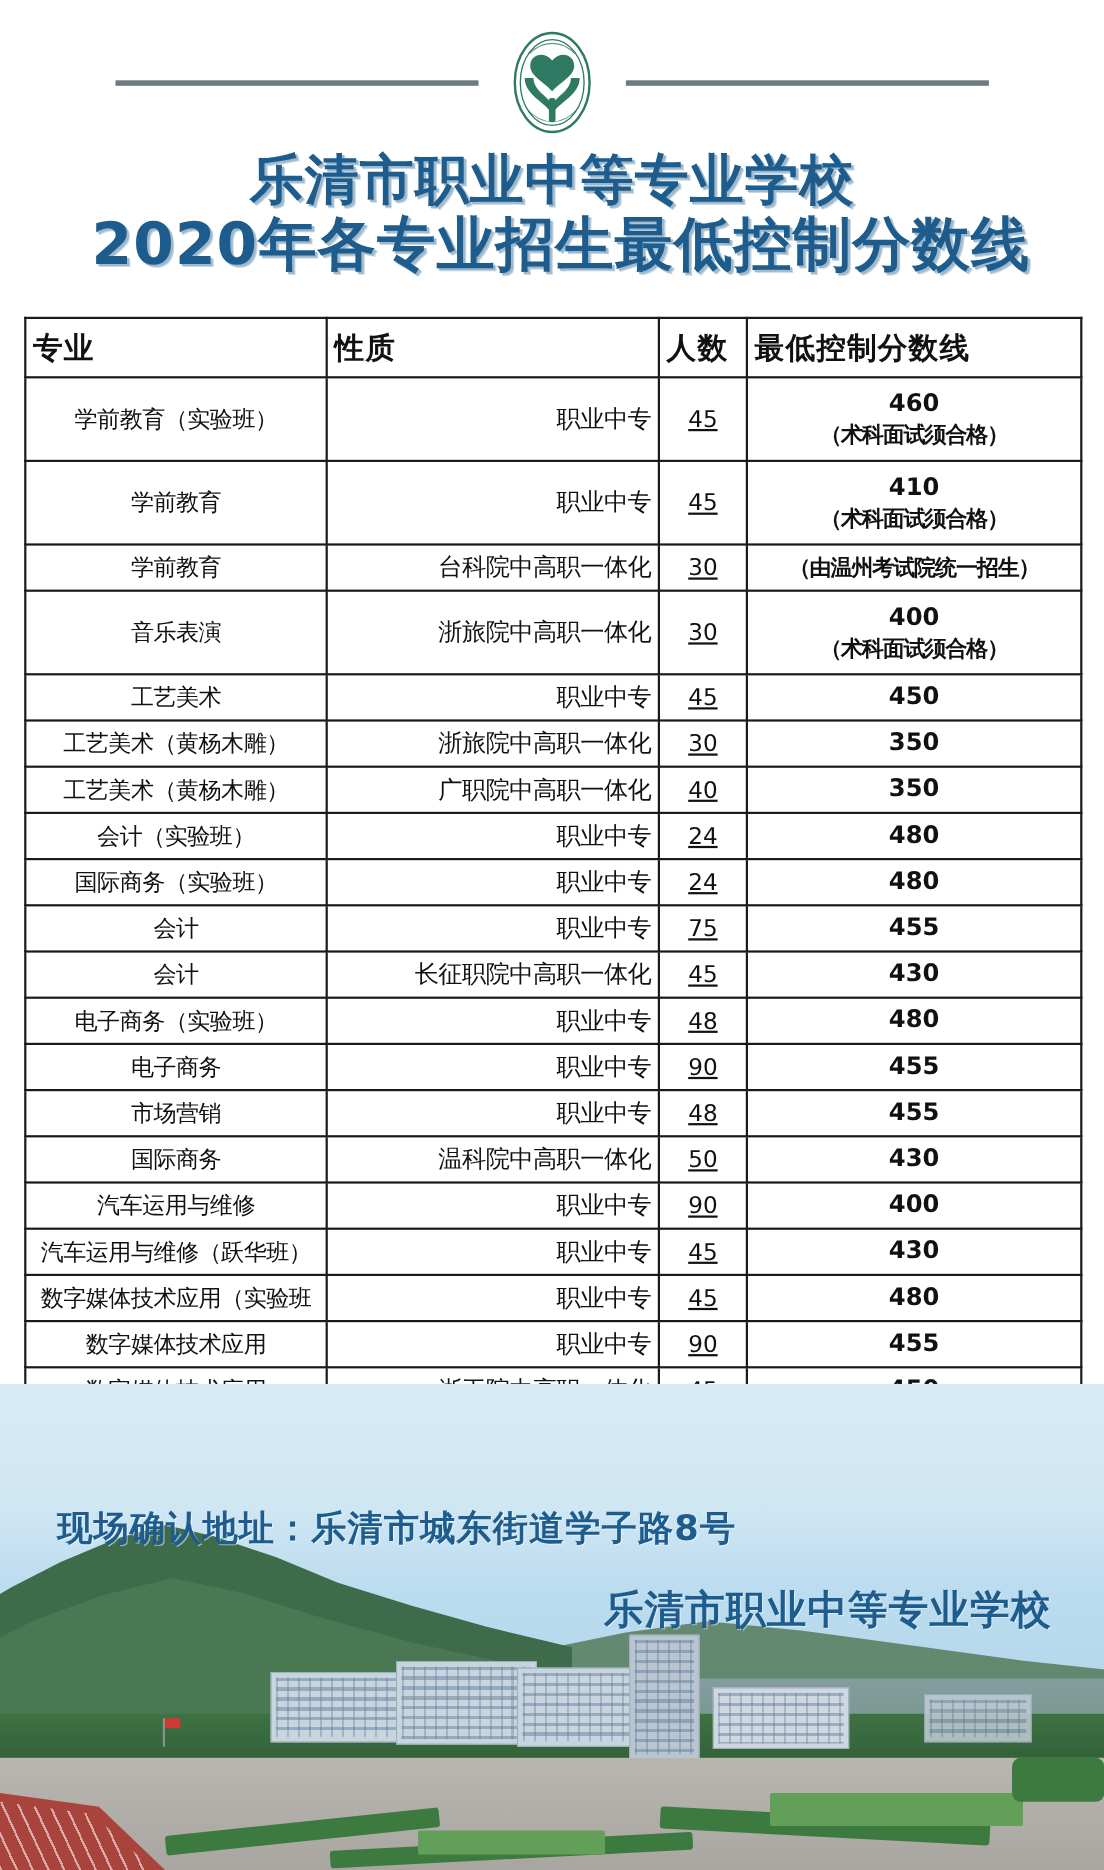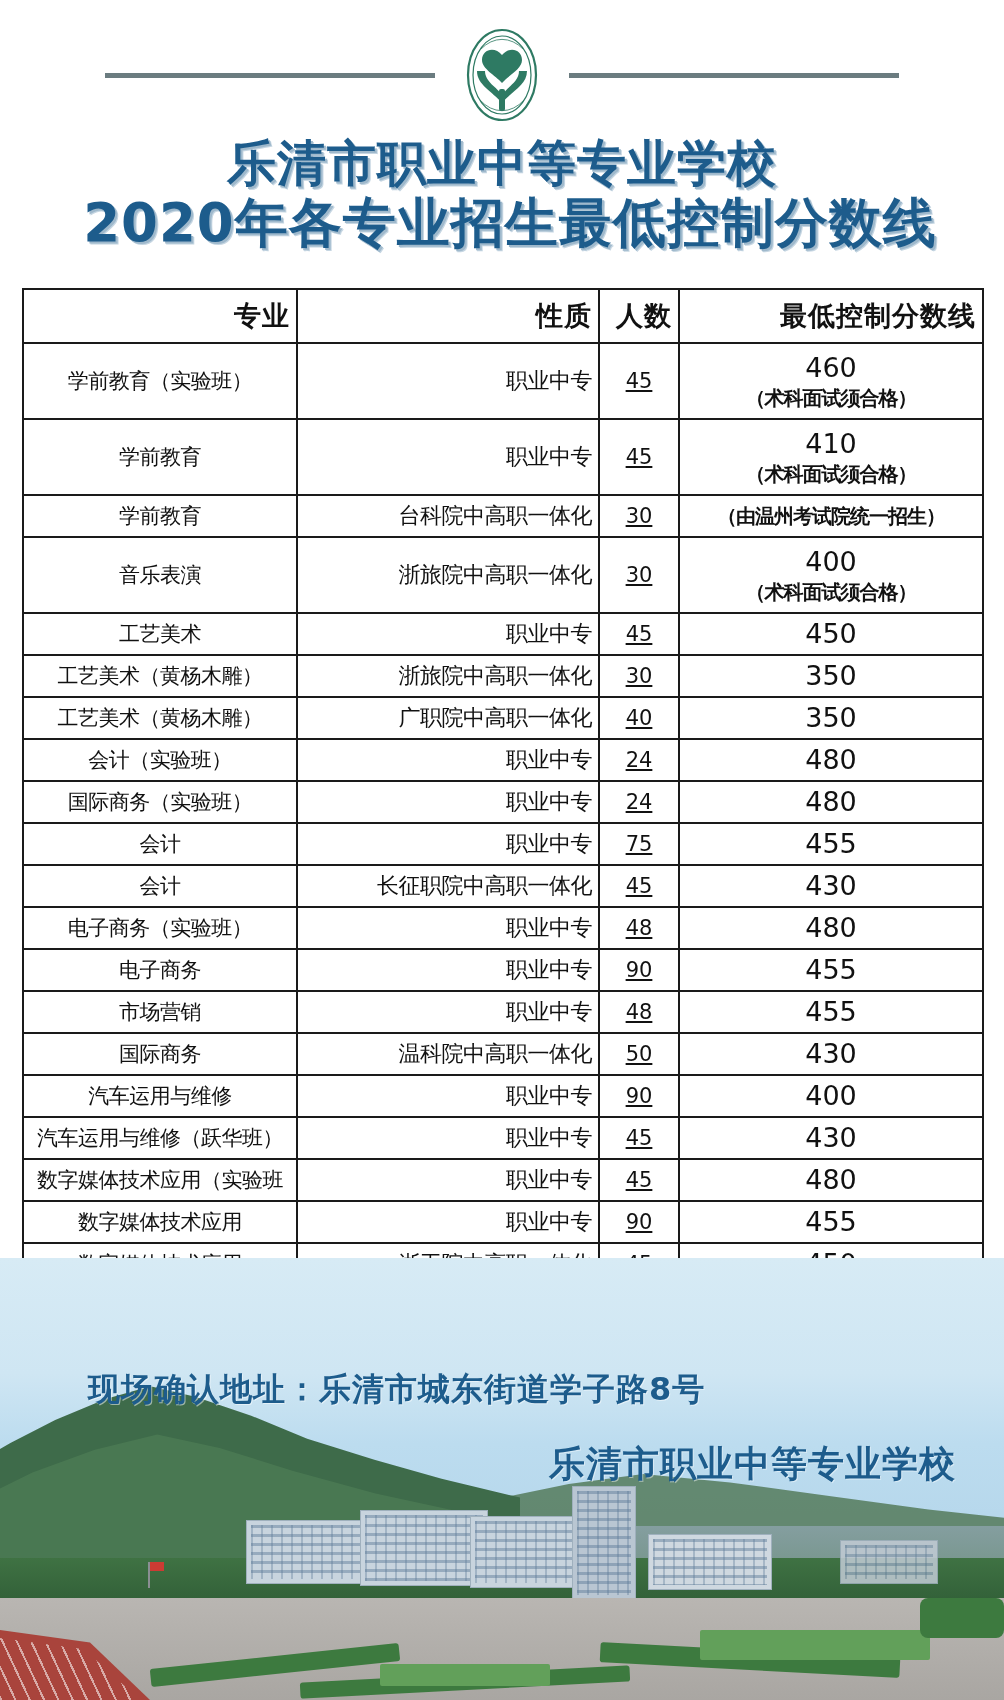--- a/index.html
+++ b/index.html
@@ -56,31 +56,31 @@
 
   table.score td,table.score th{
     border:2px solid #1a1a1a;
     padding:0 6px;
     color:#111;
     font-family:"DejaVu Sans","Liberation Sans",sans-serif;
     background:rgba(255,255,255,0.80);
   }
   table.score thead th{
     height:52px;
-    font-size:27px;font-weight:bold;text-align:right;
+    font-size:27px;font-weight:bold;text-align:left;
     letter-spacing:1px;
   }
   td.major{
     text-align:center;font-size:21px;height:40px;white-space:nowrap;
     letter-spacing:-0.5px;
   }
   td.nature{text-align:right;font-size:22px;letter-spacing:-0.5px;white-space:nowrap;}
   td.count{text-align:center;font-size:21px;text-decoration:underline;}
   td.score{text-align:center;font-size:22px;font-weight:bold;}
-  td.score .num{display:block;font-size:27px;font-weight:normal;line-height:1.25;}
+  td.score .num{display:block;font-size:22px;font-weight:bold;line-height:1.25;}
   td.score .note{display:block;font-size:20px;font-weight:bold;line-height:1.3;letter-spacing:-1px;}
   tr.tall td{height:74px;}
   tr.short td{height:40px;}
 
   
   .photo{
     position:absolute;left:0;top:1258px;width:1004px;height:442px;
     overflow:hidden;
   }
   .photo .sky{
@@ -145,21 +145,20 @@
     content:"";position:absolute;left:2px;top:0;width:14px;height:9px;background:#cc3b33;
   }
 
   
   .footer-addr{
     position:absolute;left:52px;top:1368px;
     font-family:"DejaVu Sans","Liberation Sans",sans-serif;
     font-weight:bold;font-size:32px;color:#1d5c8c;letter-spacing:1px;
     text-shadow:1px 1px 0 rgba(255,255,255,.5);
     white-space:nowrap;
-    margin-left:36px;
   }
   .footer-sign{
     position:absolute;right:48px;top:1443px;text-align:right;
     font-family:"DejaVu Sans","Liberation Sans",sans-serif;
     font-weight:bold;color:#1d5c8c;
     text-shadow:1px 1px 0 rgba(255,255,255,.45);
   }
   .footer-sign .org{font-size:36px;line-height:1.18;white-space:nowrap;letter-spacing:1px;}
   .footer-sign .date{font-size:36px;line-height:1.22;white-space:nowrap;letter-spacing:1px;}
 </style>

